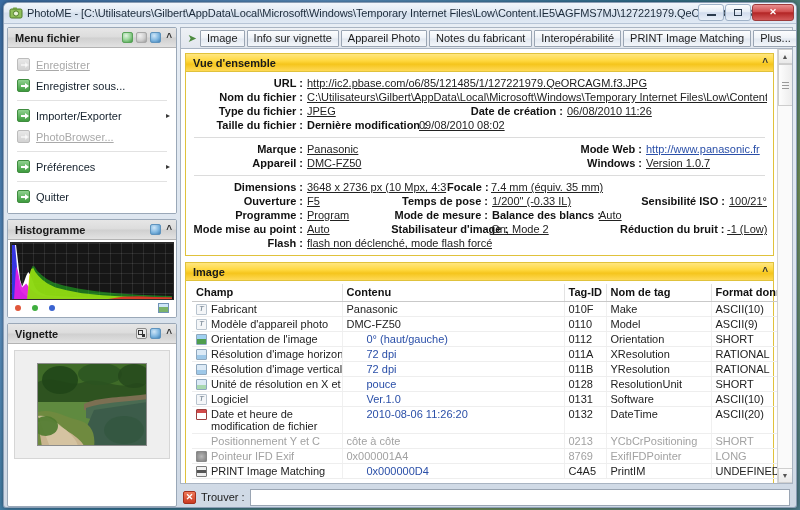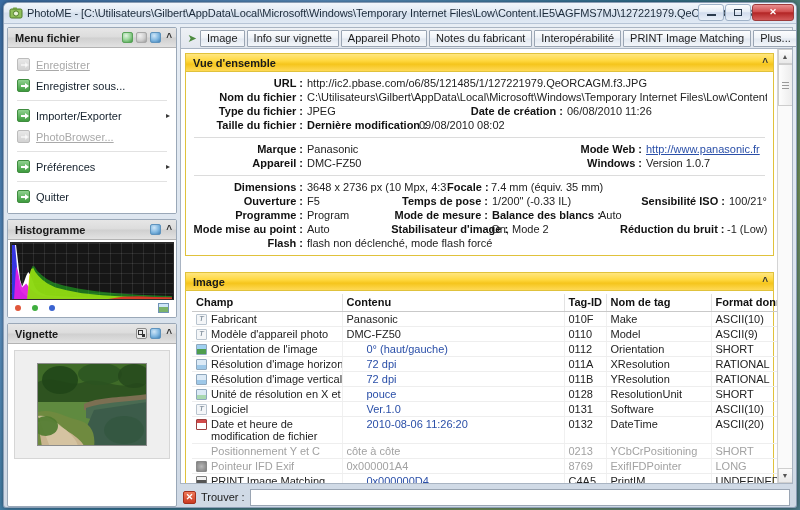--- a/index.html
+++ b/index.html
@@ -261,39 +261,39 @@
     flex: 1;
     padding: 4px 3px 4px 4px;
     min-width: 0;
     overflow: hidden;
   }
 
   
   .section {
     border: 1px solid #e0c23c;
     background: #fff;
-    margin-bottom: 16px;
+    margin-bottom: 6px;
   }
   .section-head {
     height: 18px;
     background: linear-gradient(to bottom,#ffe680 0%,#ffd83f 40%,#f5c51c 60%,#ffd955 100%);
     border-bottom: 1px solid #e0c23c;
     display: flex; align-items: center;
     padding: 0 5px 0 7px;
     font-weight: bold; font-size: 11px; color: #1a1a1a;
   }
   .section-head .spacer { flex:1; }
   .section-body { padding: 4px 6px 5px 6px; }
   .kv-row { display:flex; line-height: 14px; }
   .kv-k {
     text-align: right; font-weight: bold; color:#111;
     padding-right: 4px; white-space: nowrap;
     flex: 0 0 auto;
   }
-  .kv-v { color: #222; white-space: nowrap; overflow: hidden; }
+  .kv-v { color: #222; white-space: nowrap; overflow: hidden; text-decoration: underline; }
   .kv-v.link { color: #2a4fa8; text-decoration: underline; }
   .kv-v.plain-link { color: #222; }
   .hr-soft { height:1px; background:#dcdcdc; margin:5px 2px 4px 2px; }
 
   
   .meta-table { width:100%; border-collapse: collapse; table-layout: fixed; }
   .meta-table th {
     font-size: 11px; font-weight: bold; color:#111;
     text-align: left;
     padding: 2px 4px 3px 4px;

